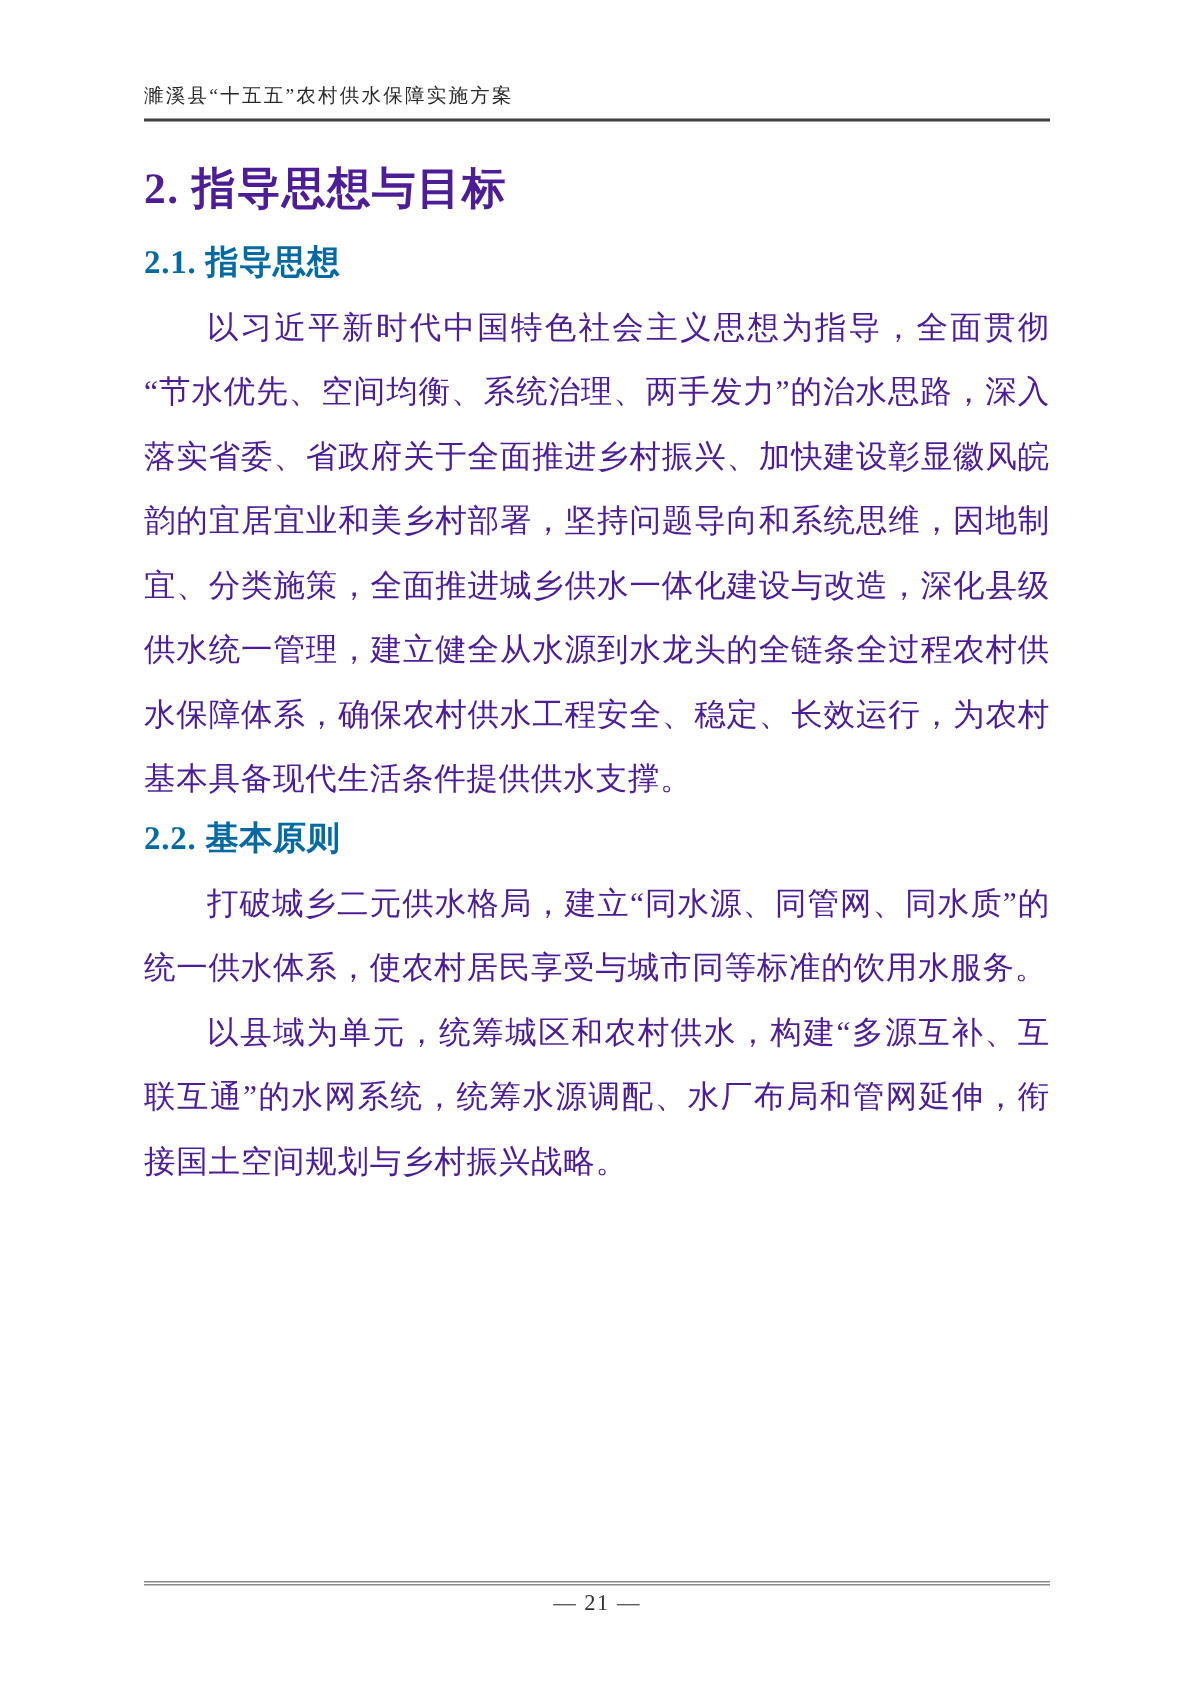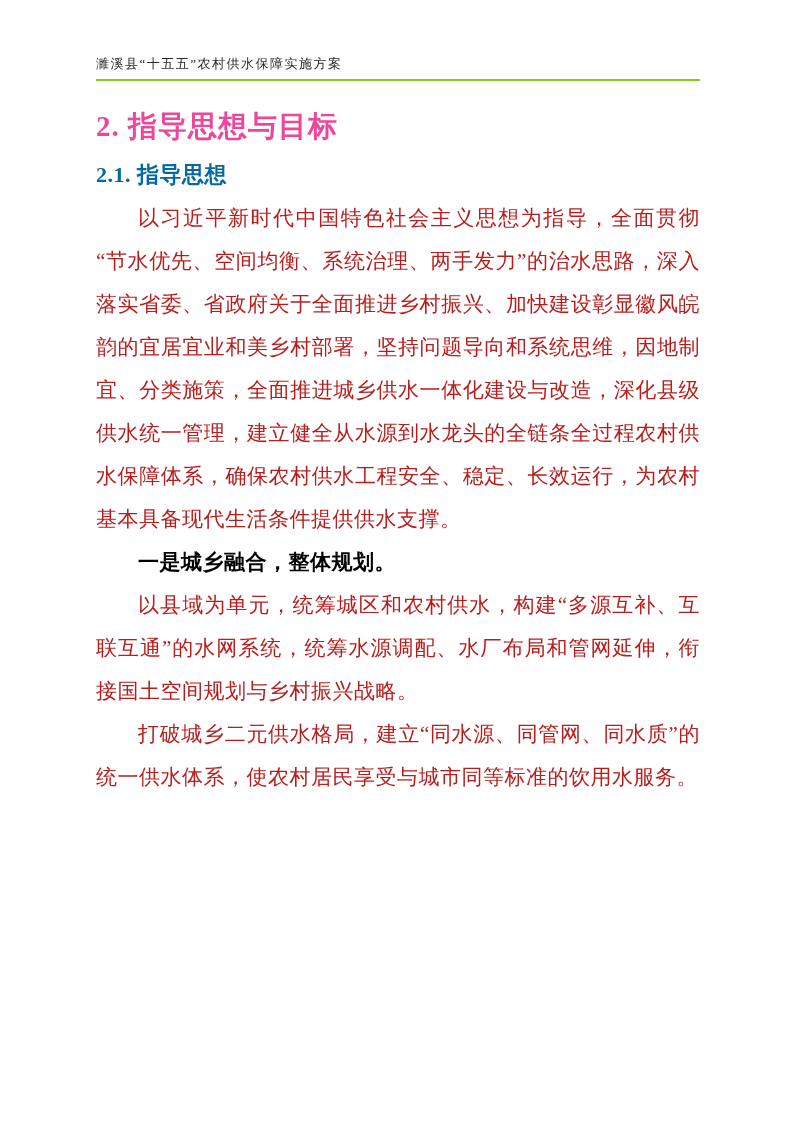--- a/index.html
+++ b/index.html
@@ -13,56 +13,56 @@
     height: 1122px;
     margin: 0 auto;
     background: #ffffff;
     box-sizing: border-box;
     padding: 56px 93px 0 96px;
     overflow: hidden;
     font-family: "Liberation Serif", "DejaVu Serif", serif;
     color: #1c1c1c;
   }
   .doc-header {
-    border-bottom: 2px solid #84cc16;
+    border-bottom: 2px solid #404040;
     padding-bottom: 7px;
   }
   .doc-header-title {
     font-size: 13px;
     line-height: 16px;
     letter-spacing: 1.5px;
     color: #2a2a2a;
   }
   .doc-h1 {
     margin: 26px 0 0 0;
     font-size: 29px;
     line-height: 38px;
     font-weight: bold;
     letter-spacing: 1px;
-    color: #ec4899;
+    color: #4c1d95;
   }
   .doc-h2 {
     margin: 16px 0 8px 0;
     font-size: 22px;
     line-height: 28px;
     font-weight: bold;
     letter-spacing: 0.5px;
     color: #0369a1;
   }
   .doc-h2.tight {
     margin-top: 4px;
   }
   .body-para {
     margin: 0;
     font-size: 21px;
     line-height: 43px;
     text-align: justify;
     text-indent: 2em;
     letter-spacing: 0.5px;
-    color: #b91c1c;
+    color: #4c1d95;
   }
   .bold-para {
     margin: 0;
     font-size: 21px;
     line-height: 43px;
     text-indent: 2em;
     font-weight: bold;
     letter-spacing: 0.5px;
     color: #000;
   }
@@ -92,23 +92,27 @@
   <div class="doc-header">
     <div class="doc-header-title">濉溪县“十五五”农村供水保障实施方案</div>
   </div>
 
   <h1 class="doc-h1">2. 指导思想与目标</h1>
 
   <h2 class="doc-h2">2.1. 指导思想</h2>
 
   <p class="body-para">以习近平新时代中国特色社会主义思想为指导，全面贯彻“节水优先、空间均衡、系统治理、两手发力”的治水思路，深入落实省委、省政府关于全面推进乡村振兴、加快建设彰显徽风皖韵的宜居宜业和美乡村部署，坚持问题导向和系统思维，因地制宜、分类施策，全面推进城乡供水一体化建设与改造，深化县级供水统一管理，建立健全从水源到水龙头的全链条全过程农村供水保障体系，确保农村供水工程安全、稳定、长效运行，为农村基本具备现代生活条件提供供水支撑。</p>
 
+  <h2 class="doc-h2 tight">2.2. 基本原则</h2>
 
-  <p class="bold-para">一是城乡融合，整体规划。</p>
+
+  <p class="body-para">打破城乡二元供水格局，建立“同水源、同管网、同水质”的统一供水体系，使农村居民享受与城市同等标准的饮用水服务。</p>
 
   <p class="body-para">以县域为单元，统筹城区和农村供水，构建“多源互补、互联互通”的水网系统，统筹水源调配、水厂布局和管网延伸，衔接国土空间规划与乡村振兴战略。</p>
 
-  <p class="body-para">打破城乡二元供水格局，建立“同水源、同管网、同水质”的统一供水体系，使农村居民享受与城市同等标准的饮用水服务。</p>
 
 
-
+  <div class="doc-footer">
+    <div class="footer-rule"></div>
+    <div class="page-number">— 21 —</div>
+  </div>
 
 </div>
 
 </body></html>

